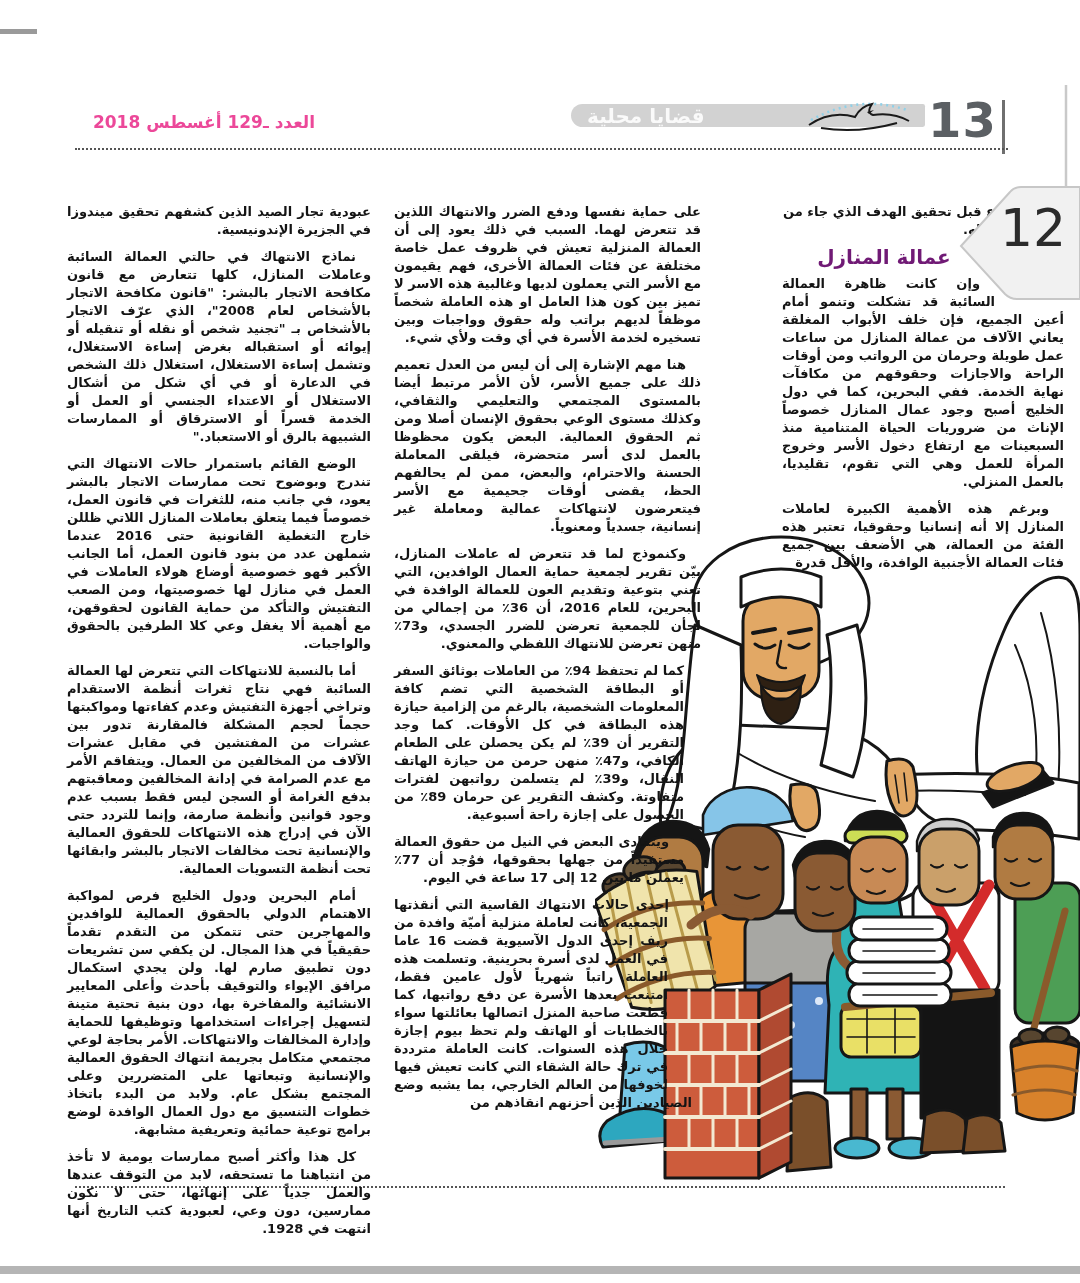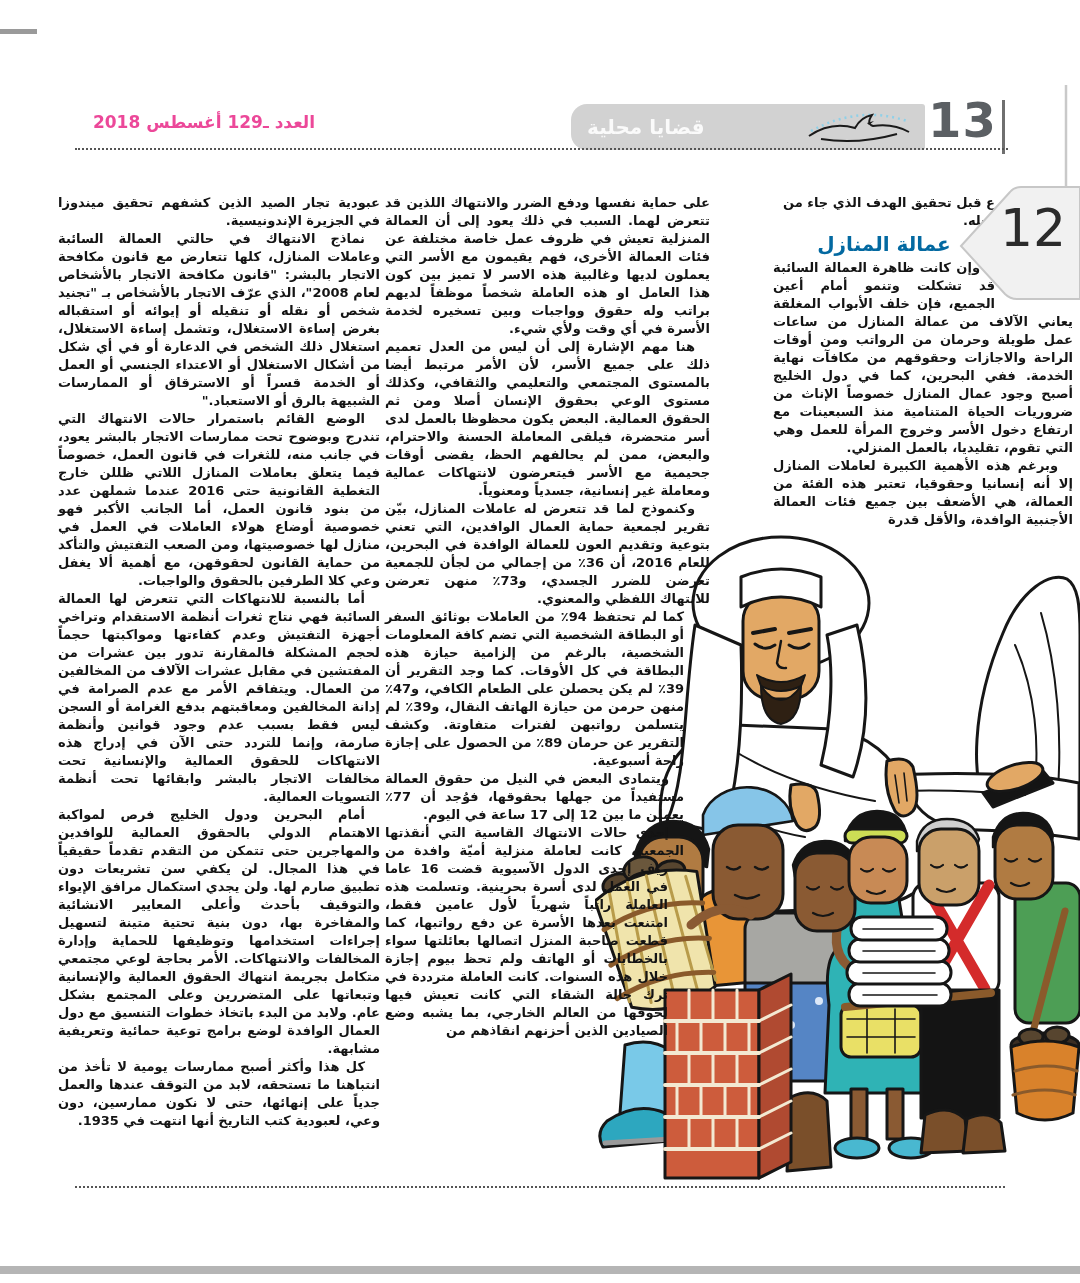--- a/index.html
+++ b/index.html
@@ -1,42 +1,42 @@
 <!DOCTYPE html>
 <html lang="ar"><head>
 <meta charset="utf-8">
 <style>
   html,body{margin:0;padding:0;background:#e9e9e9;}
   .page{position:relative;width:1080px;height:1283px;background:#ffffff;overflow:hidden;
         font-family:"DejaVu Sans", sans-serif;}
   .abs{position:absolute;}
   
   .corner-strip{left:0;top:29px;width:37px;height:5px;background:#9a9a9a;}
-  .band{left:571px;top:104px;width:354px;height:46px;background:#d2d2d2;
+  .band{left:571px;top:104px;width:354px;height:23px;background:#d2d2d2;
         border-radius:16px 3px 3px 16px;display:flex;align-items:center;justify-content:space-between;
         padding:0 4px 0 16px;box-sizing:border-box;}
   .section-label{color:#fafafa;font-size:20px;font-weight:700;direction:rtl;}
   .pagenum{left:928px;top:92px;font-size:48px;font-weight:700;color:#5b5f63;letter-spacing:1px;}
   .pagenum-bar{left:1002px;top:100px;width:3px;height:54px;background:#6f6f6f;}
   .issue-line{left:75px;top:112px;width:240px;font-size:17px;font-weight:700;color:#ec4899;direction:rtl;text-align:right;}
   .dotted{border-bottom:2px dotted #555;height:0;}
   .top-dotted{left:75px;top:148px;width:933px;}
   .bottom-dotted{left:75px;top:1186px;width:930px;}
   .bottom-band{left:0;top:1266px;width:1080px;height:8px;background:#b5b5b5;}
   .corner-tag{left:955px;top:85px;z-index:4;}
   .tag-num{left:1000px;top:198px;width:70px;text-align:left;font-size:52px;color:#2b2b2b;z-index:5;}
   
   .col{z-index:2;direction:rtl;color:#141414;font-size:13px;line-height:18px;font-weight:700;
        text-align:justify;}
-  .col p{margin:0;padding:0;text-indent:15px;}
+  .col p{margin:9px;padding:0;text-indent:15px;}
   .col p.cont{text-indent:0;}
   .col-right{left:773px;top:194px;width:300px;}
   .col-mid{left:385px;top:194px;width:325px;}
   .col-left{left:58px;top:194px;width:322px;}
-  .sec-head{font-size:20px;font-weight:700;text-align:center;margin:5px 0 6px;color:#0369a1;}
+  .sec-head{font-size:20px;font-weight:700;text-align:center;margin:5px 0 6px;color:#701a75;}
   .sp{float:right;}
   .spc{float:right;clear:right;}
   .illustration{left:595px;top:485px;z-index:1;}
 </style>
 </head>
 <body>
 
 <div class="page">
 
   <div class="abs corner-strip"></div>
@@ -81,21 +81,21 @@
     <div class="spc" style="width:18px;height:150px"></div>
     <p>إحدى حالات الانتهاك القاسية التي أنقذتها الجمعية، كانت لعاملة منزلية أميّة وافدة من ريف إحدى الدول الآسيوية قضت 16 عاما في العمل لدى أسرة بحرينية. وتسلمت هذه العاملة راتباً شهرياً لأول عامين فقط، امتنعت بعدها الأسرة عن دفع رواتبها، كما قطعت صاحبة المنزل اتصالها بعائلتها سواء بالخطابات أو الهاتف ولم تحظ بيوم إجازة خلال هذه السنوات. كانت العاملة مترددة في ترك حالة الشقاء التي كانت تعيش فيها لخوفها من العالم الخارجي، بما يشبه وضع الصيادين الذين أحزنهم انقاذهم من</p>
   </div>
 
   <div class="abs col col-left">
     <p class="cont">عبودية تجار الصيد الذين كشفهم تحقيق ميندوزا في الجزيرة الإندونيسية.</p>
     <p>نماذج الانتهاك في حالتي العمالة السائبة وعاملات المنازل، كلها تتعارض مع قانون مكافحة الاتجار بالبشر: "قانون مكافحة الاتجار بالأشخاص لعام 2008"، الذي عرّف الاتجار بالأشخاص بـ "تجنيد شخص أو نقله أو تنقيله أو إيوائه أو استقباله بغرض إساءة الاستغلال، وتشمل إساءة الاستغلال، استغلال ذلك الشخص في الدعارة أو في أي شكل من أشكال الاستغلال أو الاعتداء الجنسي أو العمل أو الخدمة قسراً أو الاسترقاق أو الممارسات الشبيهة بالرق أو الاستعباد."</p>
     <p>الوضع القائم باستمرار حالات الانتهاك التي تندرج وبوضوح تحت ممارسات الاتجار بالبشر يعود، في جانب منه، للثغرات في قانون العمل، خصوصاً فيما يتعلق بعاملات المنازل اللاتي ظللن خارج التغطية القانونية حتى 2016 عندما شملهن عدد من بنود قانون العمل، أما الجانب الأكبر فهو خصوصية أوضاع هولاء العاملات في العمل في منازل لها خصوصيتها، ومن الصعب التفتيش والتأكد من حماية القانون لحقوقهن، مع أهمية ألا يغفل وعي كلا الطرفين بالحقوق والواجبات.</p>
     <p>أما بالنسبة للانتهاكات التي تتعرض لها العمالة السائبة فهي نتاج ثغرات أنظمة الاستقدام وتراخي أجهزة التفتيش وعدم كفاءتها ومواكبتها حجماً لحجم المشكلة فالمقارنة تدور بين عشرات من المفتشين في مقابل عشرات الآلاف من المخالفين من العمال. ويتفاقم الأمر مع عدم الصرامة في إدانة المخالفين ومعاقبتهم بدفع الغرامة أو السجن ليس فقط بسبب عدم وجود قوانين وأنظمة صارمة، وإنما للتردد حتى الآن في إدراج هذه الانتهاكات للحقوق العمالية والإنسانية تحت مخالفات الاتجار بالبشر وابقائها تحت أنظمة التسويات العمالية.</p>
     <p>أمام البحرين ودول الخليج فرص لمواكبة الاهتمام الدولي بالحقوق العمالية للوافدين والمهاجرين حتى تتمكن من التقدم تقدماً حقيقياً في هذا المجال. لن يكفي سن تشريعات دون تطبيق صارم لها. ولن يجدي استكمال مرافق الإيواء والتوقيف بأحدث وأعلى المعايير الانشائية والمفاخرة بها، دون بنية تحتية متينة لتسهيل إجراءات استخدامها وتوظيفها للحماية وإدارة المخالفات والانتهاكات. الأمر بحاجة لوعي مجتمعي متكامل بجريمة انتهاك الحقوق العمالية والإنسانية وتبعاتها على المتضررين وعلى المجتمع بشكل عام. ولابد من البدء باتخاذ خطوات التنسيق مع دول العمال الوافدة لوضع برامج توعية حمائية وتعريفية مشابهة.</p>
-    <p>كل هذا وأكثر أصبح ممارسات يومية لا تأخذ من انتباهنا ما تستحقه، لابد من التوقف عندها والعمل جدياً على إنهائها، حتى لا نكون ممارسين، دون وعي، لعبودية كتب التاريخ أنها انتهت في 1935.</p>
+    <p>كل هذا وأكثر أصبح ممارسات يومية لا تأخذ من انتباهنا ما تستحقه، لابد من التوقف عندها والعمل جدياً على إنهائها، حتى لا نكون ممارسين، دون وعي، لعبودية كتب التاريخ أنها انتهت في 1928.</p>
   </div>
 
   <svg class="abs illustration" width="485" height="700" viewBox="0 0 485 700" stroke-linejoin="round" stroke-linecap="round">
     <g stroke="#161616" stroke-width="3">
 
       <path d="M398,332 C372,300 378,218 408,148 C426,104 456,86 472,94 C483,101 485,120 485,150 L485,335 Z" fill="#ffffff"></path>
       <path d="M420,160 C440,205 446,262 438,312" fill="none" stroke-width="2"></path>
       <path d="M446,128 C462,182 468,252 462,318" fill="none" stroke-width="2"></path>
 
       <path d="M200,302 C262,286 420,284 484,298 L484,354 C400,340 262,342 200,354 Z" fill="#ffffff"></path>

